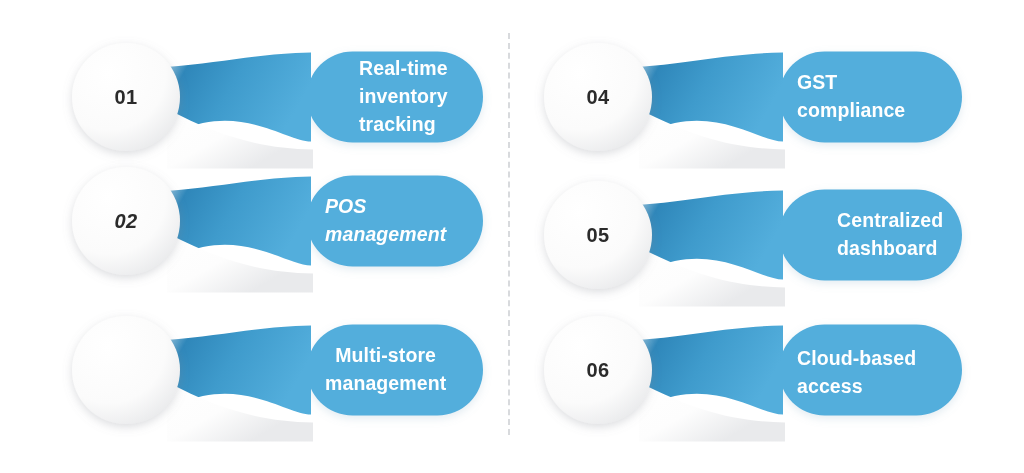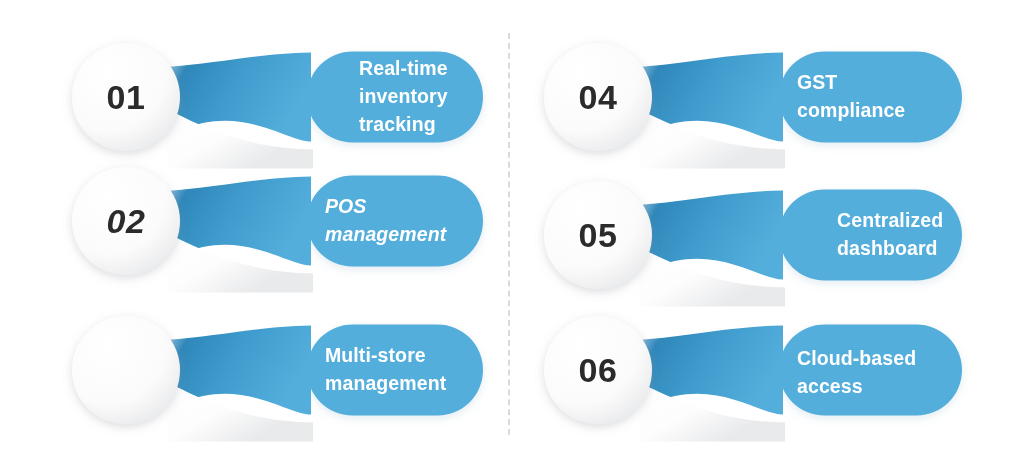--- a/index.html
+++ b/index.html
@@ -23,21 +23,21 @@
   }
   
   .item{ position:absolute; }
   .item svg{ display:block; overflow:visible; }
 
   .num{
     position:absolute;
     display:flex; align-items:center; justify-content:center;
     width:110px; height:110px;
     top:0;
-    font-size:34px;
+    font-size:20px;
     font-weight:bold;
     letter-spacing:0.5px;
     color:#2b2b2b;
     user-select:none;
   }
   .label{
     position:absolute;
     top:0; height:91px;
     display:flex; flex-direction:column; justify-content:center;
     color:#ffffff;
@@ -154,21 +154,21 @@
           </filter>
           <filter id="shpg2" x="-20%" y="-40%" width="150%" height="200%">
             <feDropShadow dx="0" dy="3" stdDeviation="4" flood-color="#7fa9c2" flood-opacity="0.22"></feDropShadow>
           </filter>
         </defs>
         <rect x="236" y="9.5" width="176" height="91" rx="45.5" ry="45.5" fill="#53aedc" filter="url(#shpg2)"></rect>
         <path d="M 95,25 C 150,21 185,11.5 240,10.5 L 240,99.5 C 215,99.5 170,61 108,89 Z" fill="url(#ribg2)"></path>
         <path d="M 96,67 C 150,95 190,106.5 242,107.5 L 242,126.5 L 96,126.5 Z" fill="url(#lobg2)"></path>
         <circle cx="55" cy="55" r="54" fill="url(#circg2)" filter="url(#shg2)"></circle>
       </svg>
-      <div class="label" style="left: 254px; top: 9.5px;">Multi-store
+      <div class="label" style="left: 254px; top: 9.5px; text-align: center;">Multi-store
 management</div>
     </div>
     <div class="item" style="left: 543px; top: 42px; width: 419px; height: 110px;">
       <svg width="427" height="136" viewBox="0 0 427 136">
         <defs>
           <linearGradient id="ribg3" x1="0" y1="0" x2="1" y2="0.35">
             <stop offset="0%" stop-color="#b9d9ec"></stop>
             <stop offset="18%" stop-color="#2f87ba"></stop>
             <stop offset="52%" stop-color="#3f9bcc"></stop>
             <stop offset="100%" stop-color="#53aedc"></stop>

